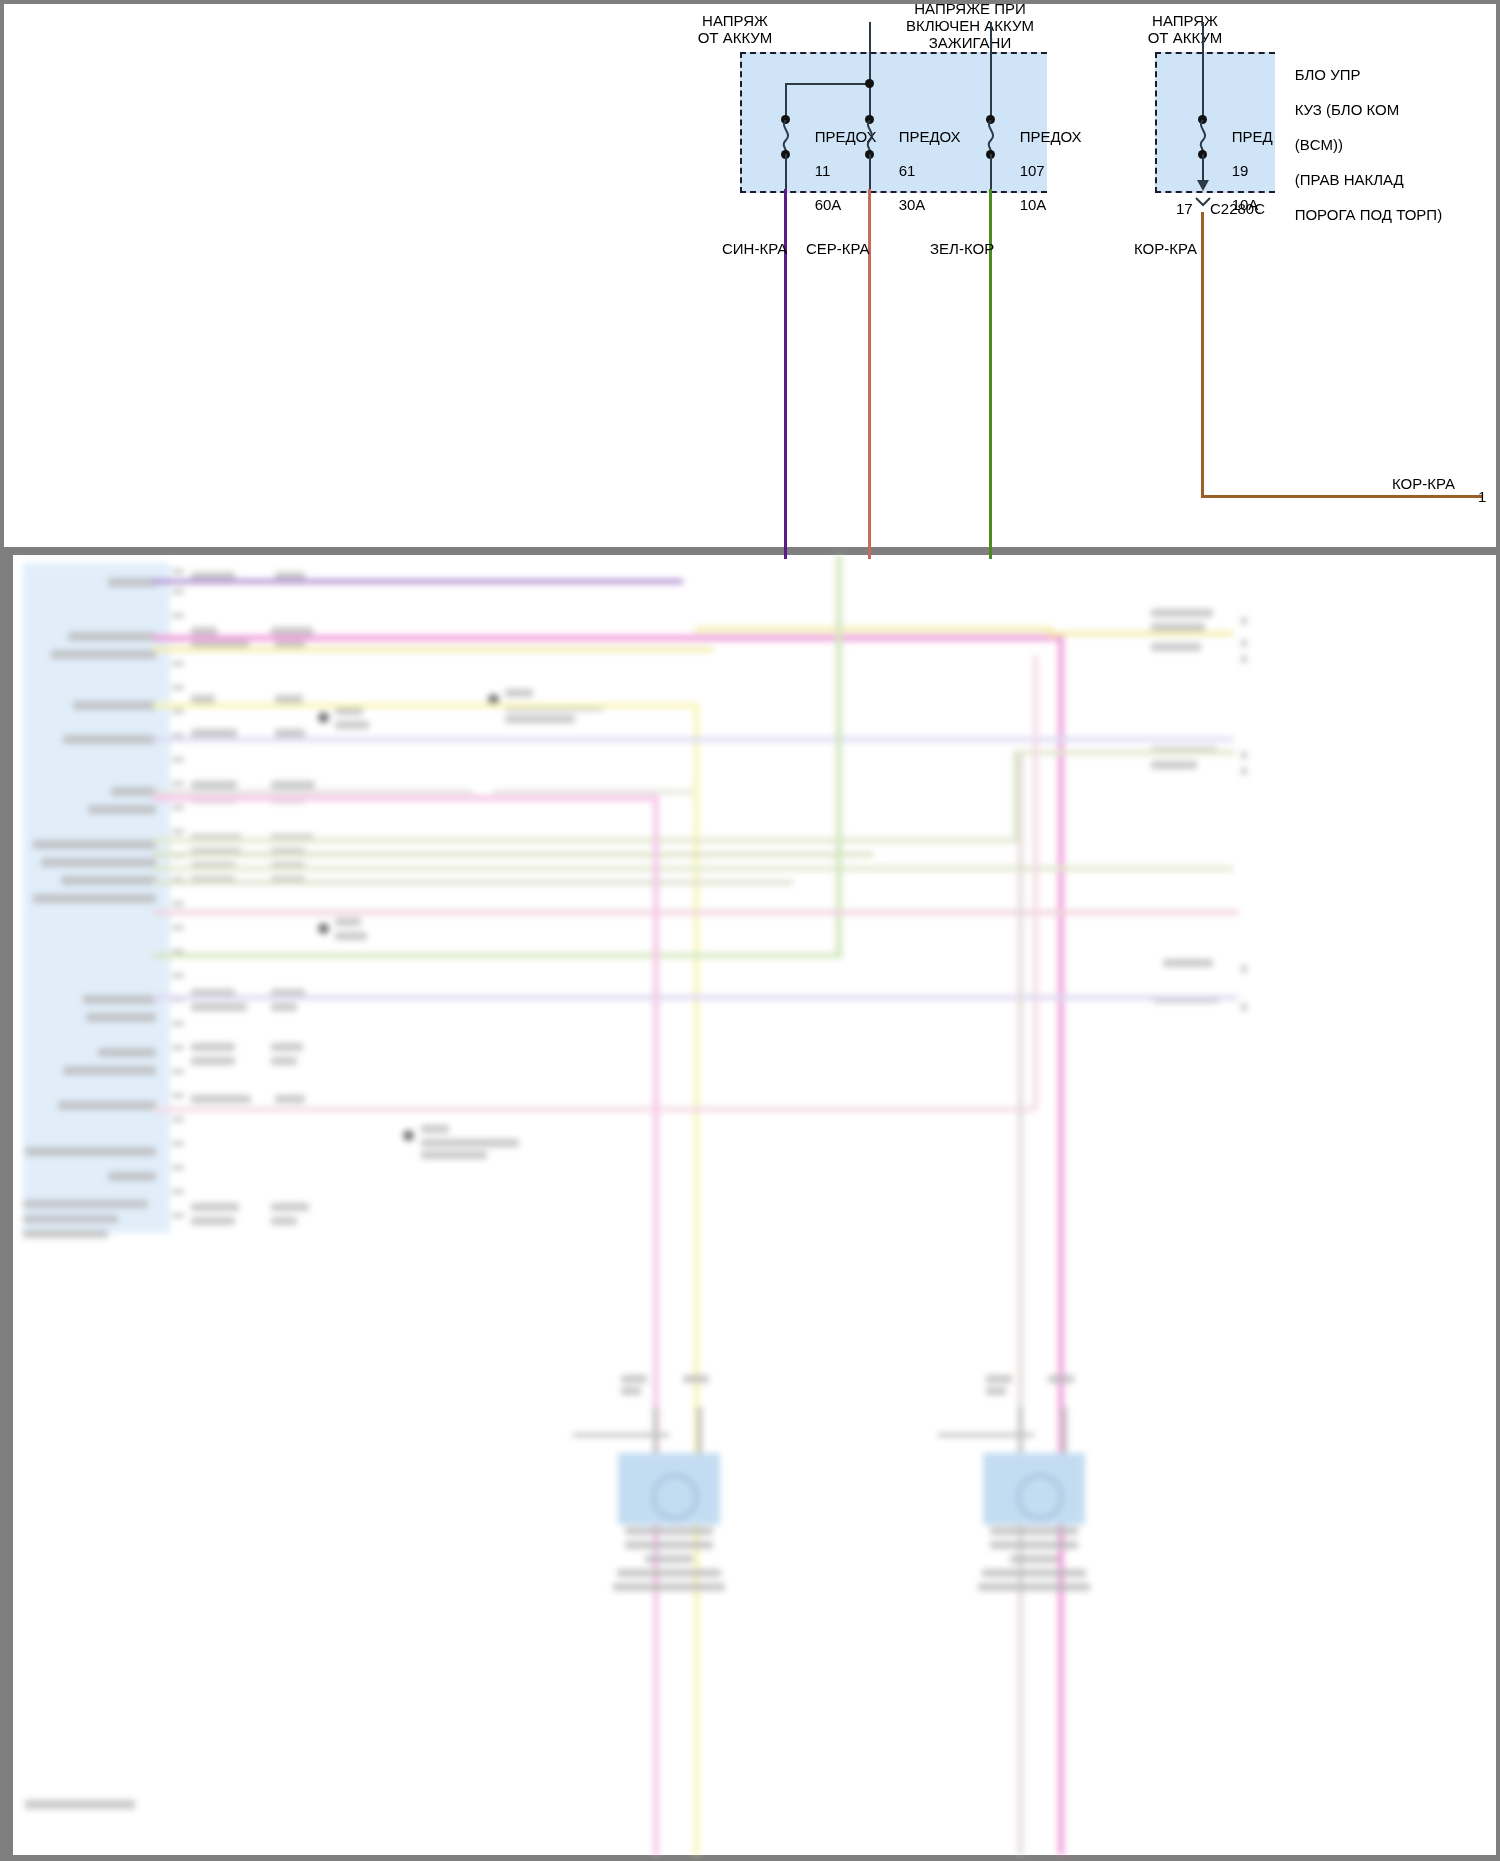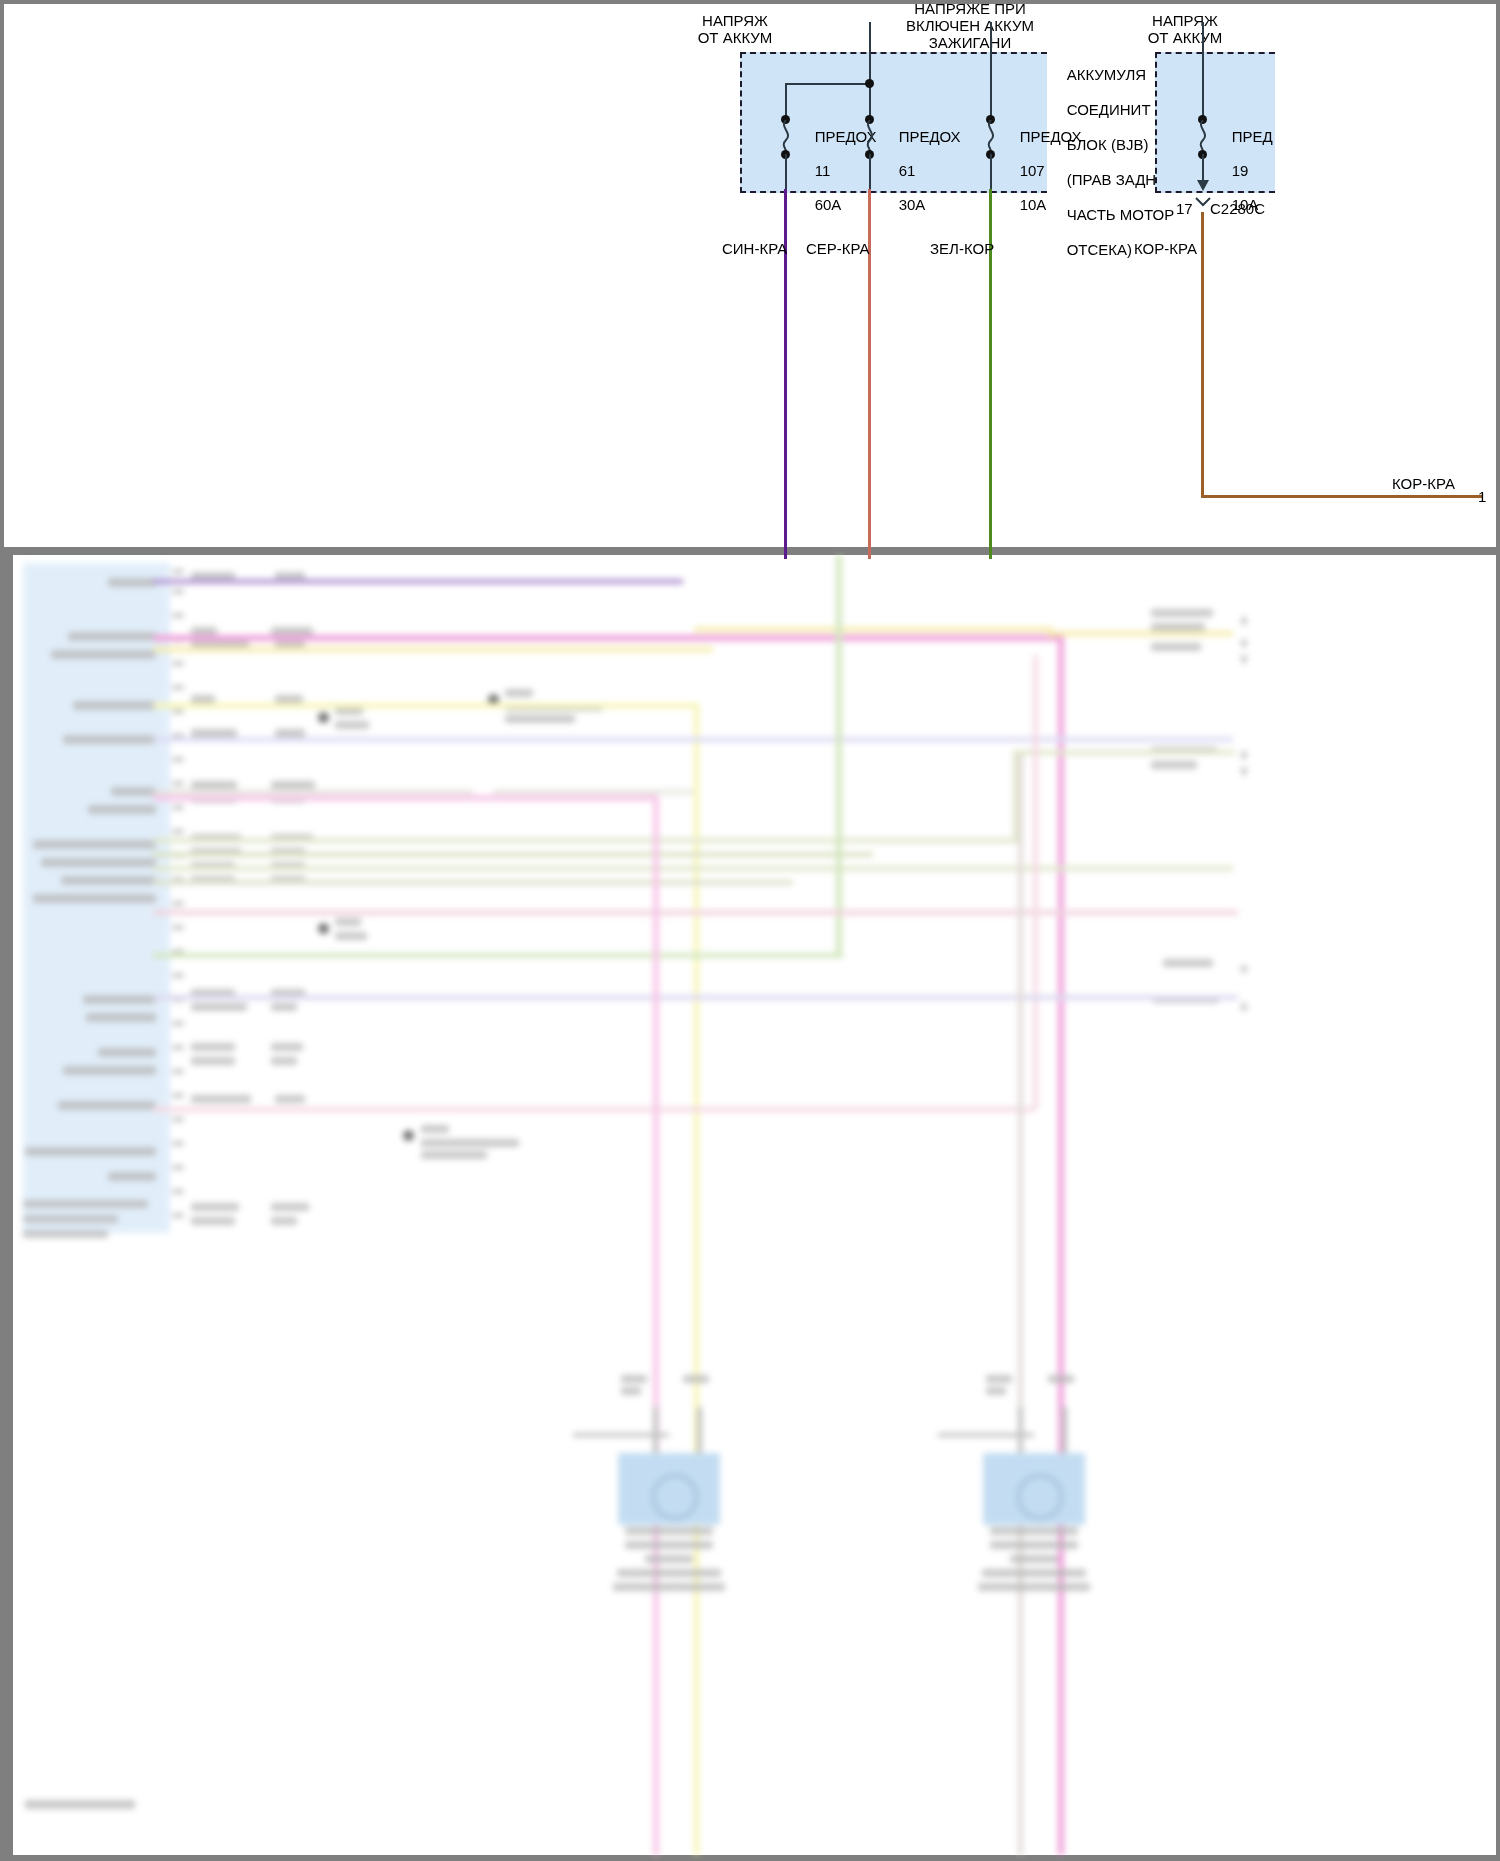--- a/index.html
+++ b/index.html
@@ -93,46 +93,45 @@
     <path d="M7 0 C 0 7, 14 13, 7 20 C 1 26, 9 29, 7 34" fill="none" stroke="#2b3a44" stroke-width="2"></path>
   </svg>
   <div class="dot" style="left:986px;top:150px;"></div>
   <div class="thin-v" style="left:990px;top:154px;height:35px;"></div>
   <div class="lbl" style="left:1003px;top:111px;">
     <span>ПРЕДОХ</span><br>
     <span>107</span><br>
     <span>10A</span>
   </div>
 
-  <div class="lbl-blk" style="left:1050px;top:48px;">
-    <span>АККУМУЛЯ</span><br>
-    <span>СОЕДИНИТ</span><br>
-    <span>БЛОК (BJB)</span><br>
-    <span>(ПРАВ ЗАДН</span><br>
-    <span>ЧАСТЬ МОТОР</span><br>
-    <span>ОТСЕКА)</span>
-  </div>
 
   <div class="fusebox fusebox-open-right" id="bcm-box" style="left:1155px;top:52px;width:118px;height:137px;"></div>
 
   <div class="thin-v" style="left:1202px;top:22px;height:100px;"></div>
 
   <div class="dot" style="left:1198px;top:115px;"></div>
   <svg class="fuse-sq" style="left:1196px;top:120px;" viewBox="0 0 14 34">
     <path d="M7 0 C 0 7, 14 13, 7 20 C 1 26, 9 29, 7 34" fill="none" stroke="#2b3a44" stroke-width="2"></path>
   </svg>
   <div class="dot" style="left:1198px;top:150px;"></div>
   <div class="thin-v" style="left:1202px;top:154px;height:28px;"></div>
   <div class="conn-arrow" style="left:1197px;top:180px;"></div>
   <div class="lbl" style="left:1215px;top:111px;">
     <span>ПРЕД</span><br>
     <span>19</span><br>
     <span>10A</span>
   </div>
 
+  <div class="lbl-blk" style="left:1278px;top:48px;">
+    <span>БЛО УПР</span><br>
+    <span>КУЗ (БЛО КОМ</span><br>
+    <span>(BCM))</span><br>
+    <span>(ПРАВ НАКЛАД</span><br>
+    <span>ПОРОГА ПОД ТОРП)</span>
+  </div>
 
   <div class="lbl" style="left:1176px;top:200px;">17</div>
   <svg style="position:absolute;left:1193px;top:196px;width:20px;height:18px;" viewBox="0 0 20 18">
     <path d="M3 2 L10 9 L17 2" fill="none" stroke="#2b3a44" stroke-width="2"></path>
   </svg>
   <div class="lbl" style="left:1210px;top:200px;">C2280C</div>
 
   <div class="vline" style="left:784px;top:189px;height:370px;border-left-color:#5b1b8a;"></div>
   <div class="vline" style="left:868px;top:189px;height:370px;border-left-color:#c86a5a;"></div>
   <div class="vline" style="left:989px;top:189px;height:370px;border-left-color:#4f8a1e;"></div>

